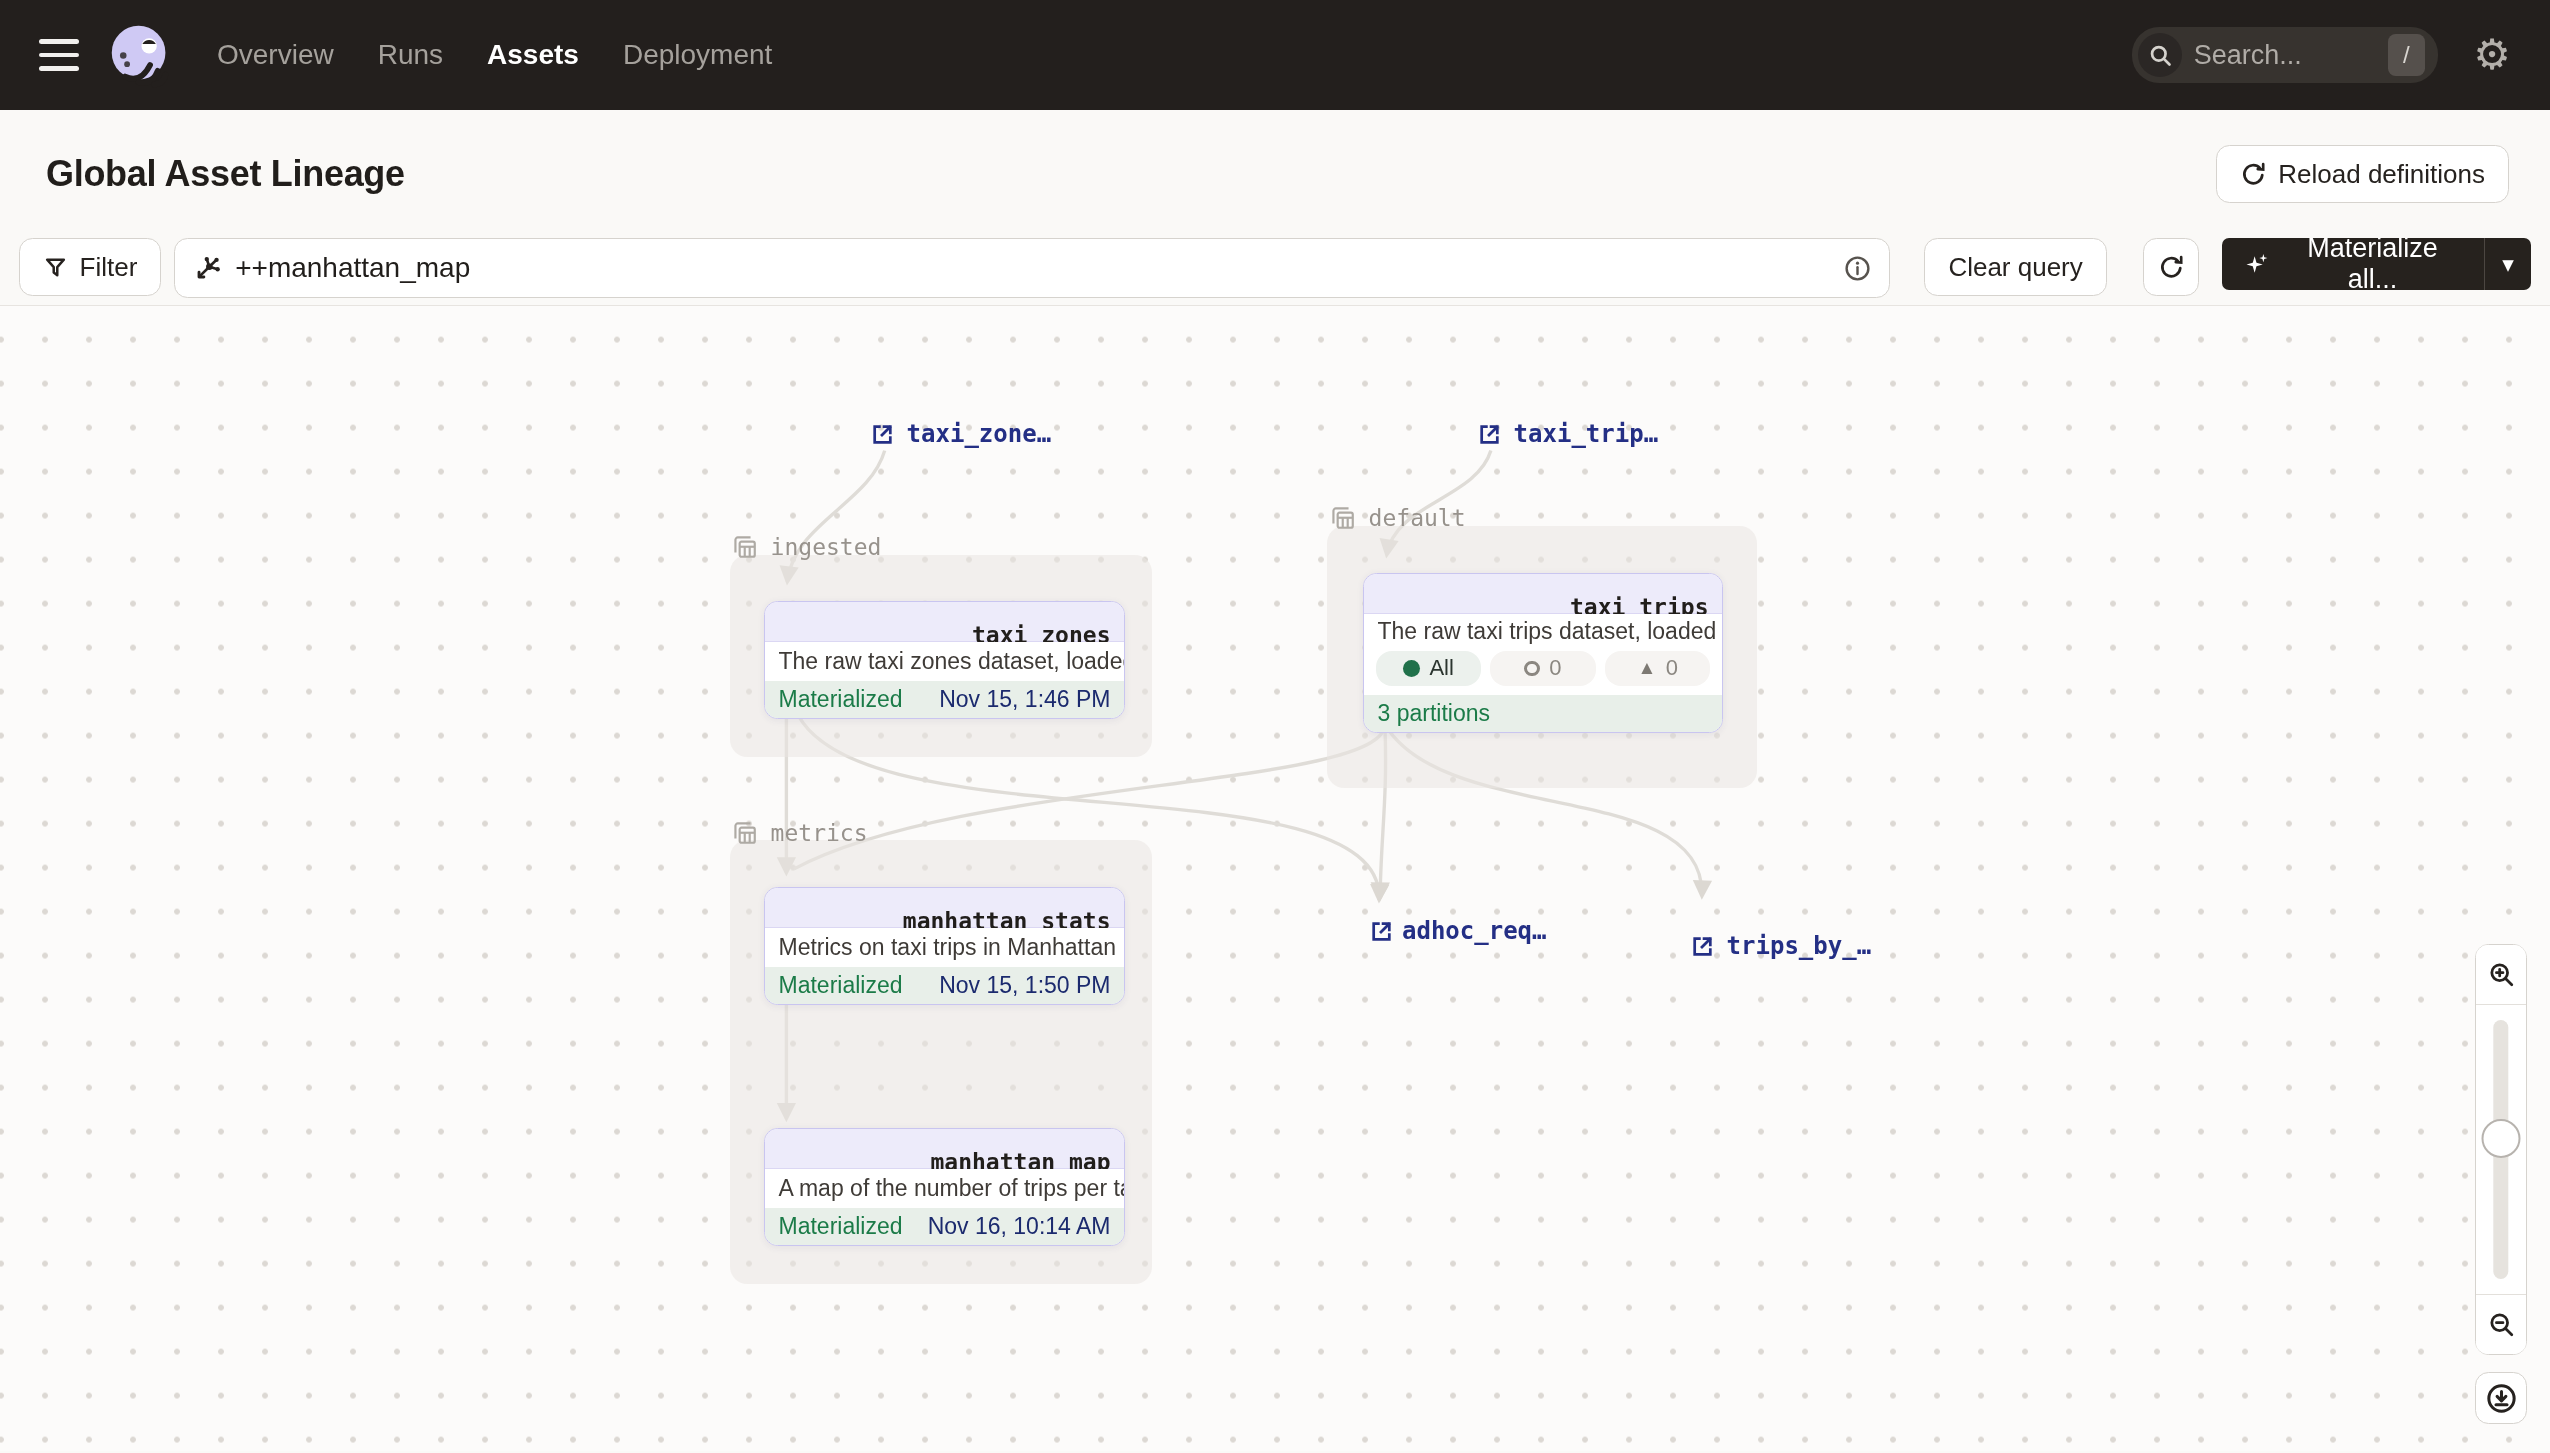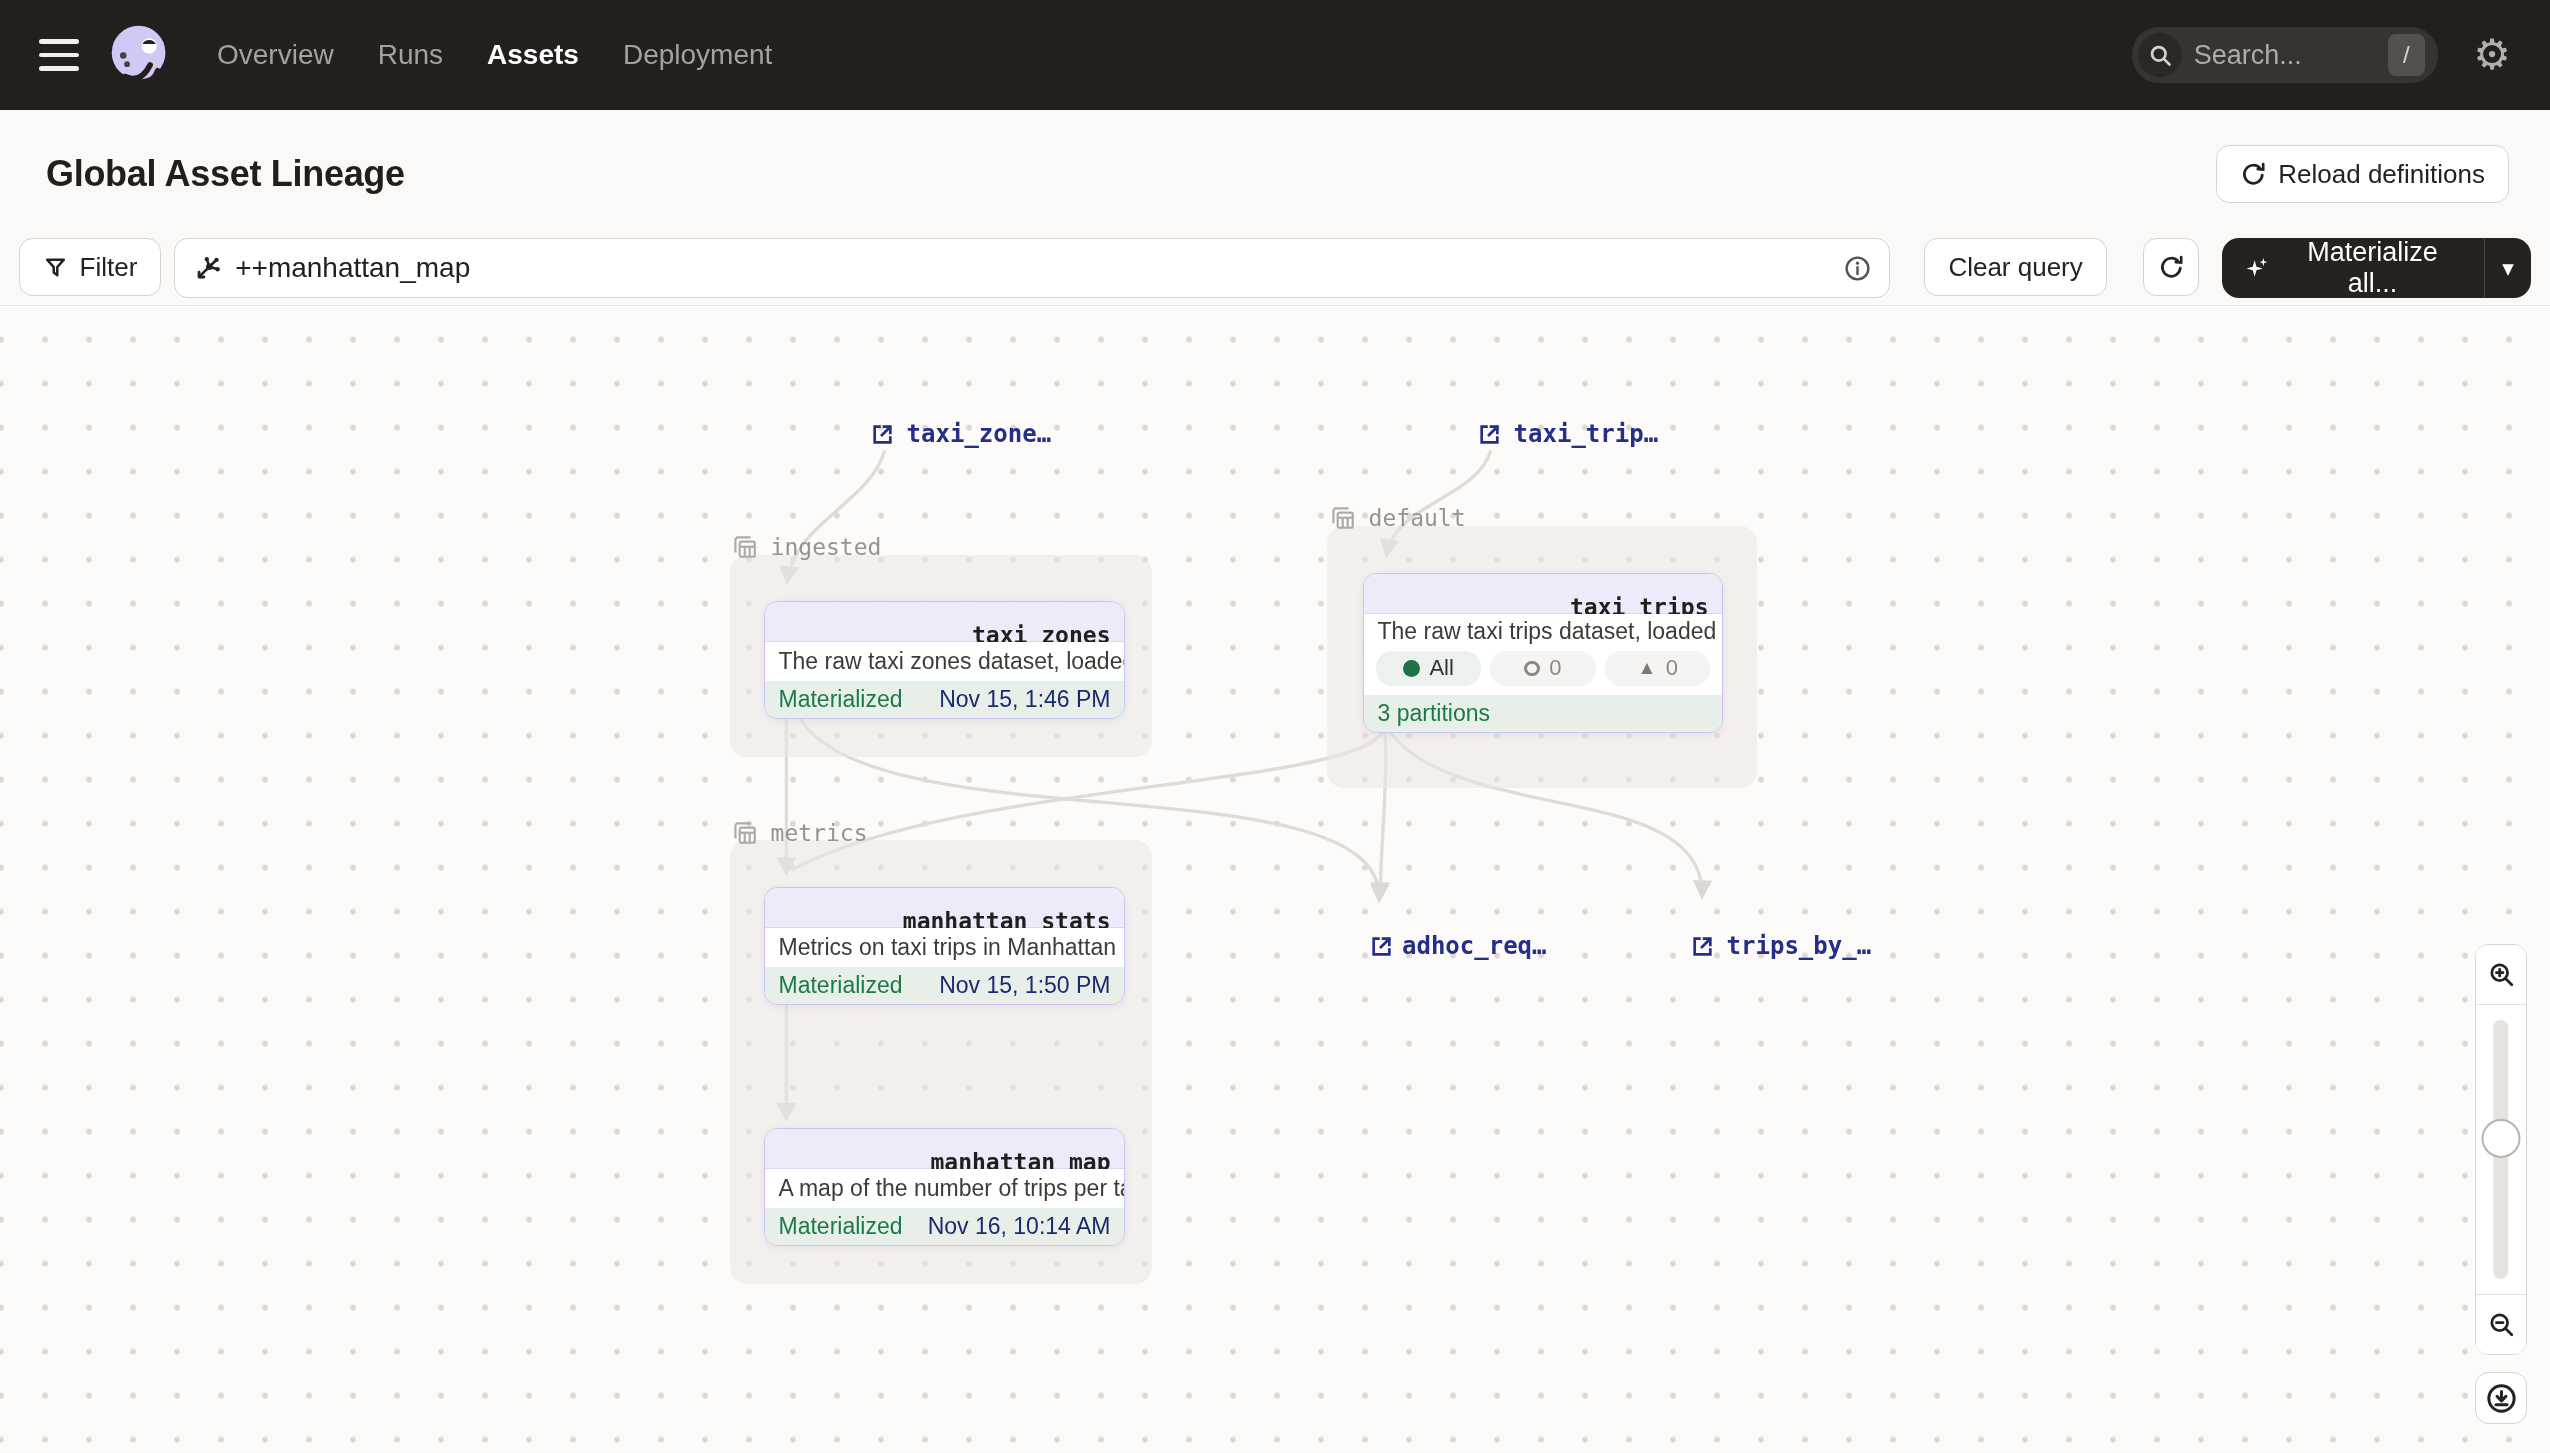--- a/index.html
+++ b/index.html
@@ -32,21 +32,21 @@
   .btn svg { flex:none; }
 
   
   .toolbar { height:68px; display:flex; align-items:flex-start; padding:0 19px; gap:0; border-bottom:1.9px solid #e7e4e0; }
   .toolbar > * { margin-right:0; }
   .query-input { display:flex; align-items:center; gap:13.5px; background:#fff; border:1.9px solid #d6d3ce;
     border-radius:13.5px; height:60px; width:1760px; padding:0 17.3px; margin-left:13px; }
   .query-input input { flex:1; border:none; outline:none; font-size:28px; color:#211e1b; background:transparent; }
   .gap36 { width:35px; } .gap38 { width:37px; } .gap24 { width:23px; }
   .icon-btn { width:58px; justify-content:center; padding:0; }
-  .materialize-split { display:flex; height:60px; border-radius:17px; overflow:hidden; }
+  .materialize-split { display:flex; height:52px; border-radius:7px; overflow:hidden; }
   .dark-btn { background:#26221e; color:#fff; border:none; display:flex; align-items:center; gap:11.6px;
     font-size:27px; padding:0 21px; cursor:pointer; font-family:"Liberation Sans", sans-serif; }
   .dark-btn.caret { border-left:1px solid #4c4742; padding:0 17.3px; font-size:23px; }
 
   
   .canvas { position:relative; height:1145px; background:#fcfbfa;
     background-image:radial-gradient(circle, #dcd8d3 2.5px, transparent 3.3px);
     background-size:44px 44px; background-position:23px 11.6px; }
   .edges { position:absolute; inset:0; }
 
@@ -258,21 +258,21 @@
     <span>taxi_zone…</span>
   </div>
   <div class="ext-link" style="left:1477px; top:114px;">
     <svg width="25" height="25" viewBox="0 0 24 24" fill="none" stroke="#242f85" stroke-width="2.6" stroke-linecap="square">
       <path d="M9 4.5 H4.5 V19.5 H19.5 V15"></path>
         <path d="M13.5 4.5 H19.5 V10.5"></path>
         <line x1="19" y1="5" x2="11.5" y2="12.5"></line>
     </svg>
     <span>taxi_trip…</span>
   </div>
-  <div class="ext-link" style="left:1369px; top:626px;gap:8px;">
+  <div class="ext-link" style="left:1369px; top:611px;gap:8px;">
     <svg width="25" height="25" viewBox="0 0 24 24" fill="none" stroke="#242f85" stroke-width="2.6" stroke-linecap="square">
       <path d="M9 4.5 H4.5 V19.5 H19.5 V15"></path>
         <path d="M13.5 4.5 H19.5 V10.5"></path>
         <line x1="19" y1="5" x2="11.5" y2="12.5"></line>
     </svg>
     <span>adhoc_req…</span>
   </div>
   <div class="ext-link" style="left:1690px; top:626px;">
     <svg width="25" height="25" viewBox="0 0 24 24" fill="none" stroke="#242f85" stroke-width="2.6" stroke-linecap="square">
       <path d="M9 4.5 H4.5 V19.5 H19.5 V15"></path>

